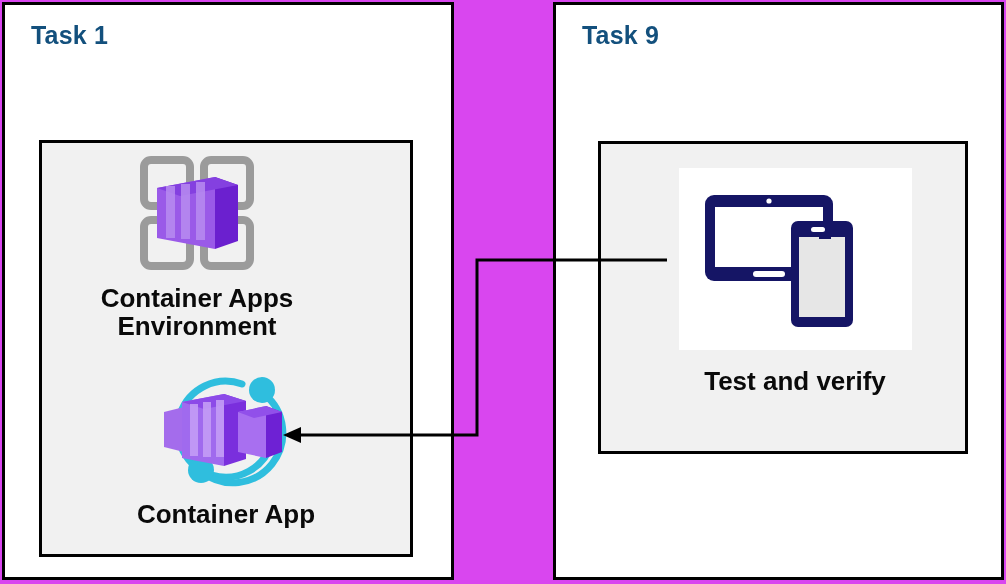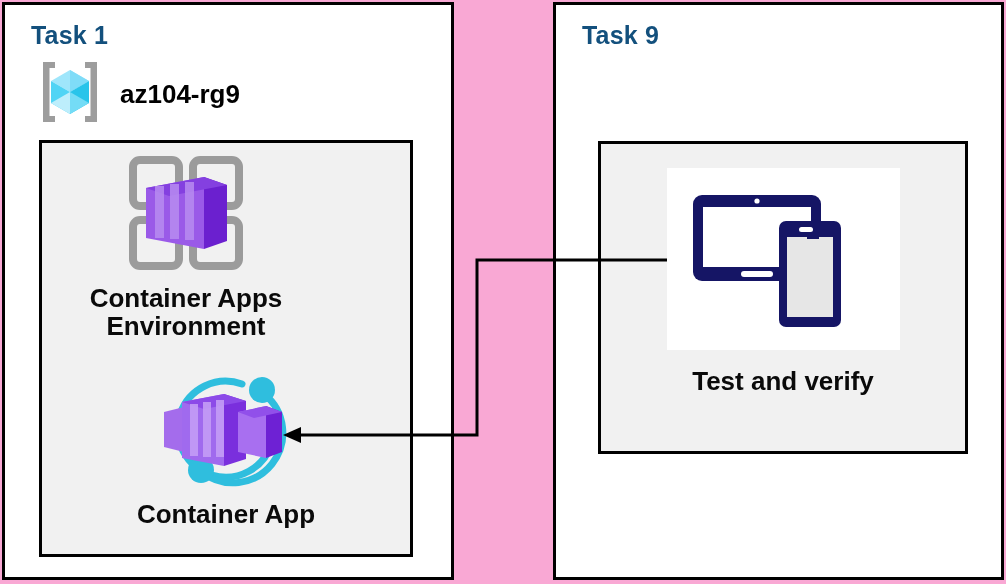--- a/index.html
+++ b/index.html
@@ -8,21 +8,21 @@
     padding: 0;
     background: #ffffff;
   }
   body {
     font-family: "Liberation Sans", "DejaVu Sans", sans-serif;
   }
   #canvas {
     position: relative;
     width: 1006px;
     height: 584px;
-    background: #f9a8d4;
+    background: #d946ef;
     overflow: hidden;
   }
 
   
   .task-panel {
     position: absolute;
     background: #ffffff;
     border: 3px solid #000000;
     box-sizing: border-box;
   }
@@ -66,21 +66,21 @@
   #task1-inner { left: 39px;  top: 140px; width: 374px; height: 417px; }
   #task2-inner { left: 598px; top: 141px; width: 370px; height: 313px; }
 
   
   .res-block {
     position: absolute;
     display: flex;
     flex-direction: column;
     align-items: center;
   }
-  #cae-block { left: 25px;  top: 152px; width: 322px; }
+  #cae-block { left: 36px;  top: 152px; width: 322px; }
   #capp-block{ left: 39px;  top: 368px; width: 374px; justify-content: center; }
 
   .res-label {
     margin-top: 6px;
     font-size: 26px;
     font-weight: bold;
     color: #0a0a0a;
     text-align: center;
     line-height: 1.08;
     white-space: pre-line;
@@ -88,20 +88,21 @@
 
   
   #test-block {
     position: absolute;
     left: 598px;
     top: 168px;
     width: 370px;
     display: flex;
     flex-direction: column;
     align-items: center;
+    padding-left: 12px;
   }
   #test-icon-panel {
     width: 233px;
     height: 182px;
     background: #ffffff;
     display: flex;
     align-items: center;
     justify-content: center;
   }
   #test-label {
@@ -125,41 +126,20 @@
 </style>
 </head>
 <body>
 
 <div id="canvas">
 
   <div id="task1-panel" class="task-panel">
     <div class="task-heading">Task 1</div>
   </div>
 
-  <div id="rg-row">
-    <span>
-      <svg width="72" height="72" viewBox="0 0 72 72" aria-hidden="true">
-
-        <path d="M21 6 L9 6 L9 66 L21 66 L21 60 L15.5 60 L15.5 12 L21 12 Z" fill="#9d9d9d"></path>
-
-        <path d="M51 6 L63 6 L63 66 L51 66 L51 60 L56.5 60 L56.5 12 L51 12 Z" fill="#9d9d9d"></path>
-
-        <path d="M36 14 L55 25 L36 36 L17 25 Z" fill="#9fe6fb"></path>
-        <path d="M36 14 L55 25 L36 36 Z" fill="#7fdcf8"></path>
-
-        <path d="M17 25 L36 36 L36 58 L17 47 Z" fill="#50d4f5"></path>
-
-        <path d="M55 25 L55 47 L36 58 L36 36 Z" fill="#28c4ea"></path>
-
-        <path d="M17 47 L36 36 L36 58 Z" fill="#bdeefc"></path>
-        <path d="M55 47 L36 36 L36 58 Z" fill="#74dcf6"></path>
-      </svg>
-    </span>
-    <span id="rg-label">az104-rg9</span>
-  </div>
 
   <div id="task1-inner" class="inner-box"></div>
 
   <div id="cae-block" class="res-block">
     <span>
       <svg width="150" height="122" viewBox="0 0 150 122" aria-hidden="true">
 
         <g fill="none" stroke="#9b9b9b" stroke-width="8">
           <rect x="22" y="8" width="46" height="46" rx="7"></rect>
           <rect x="82" y="8" width="46" height="46" rx="7"></rect>

